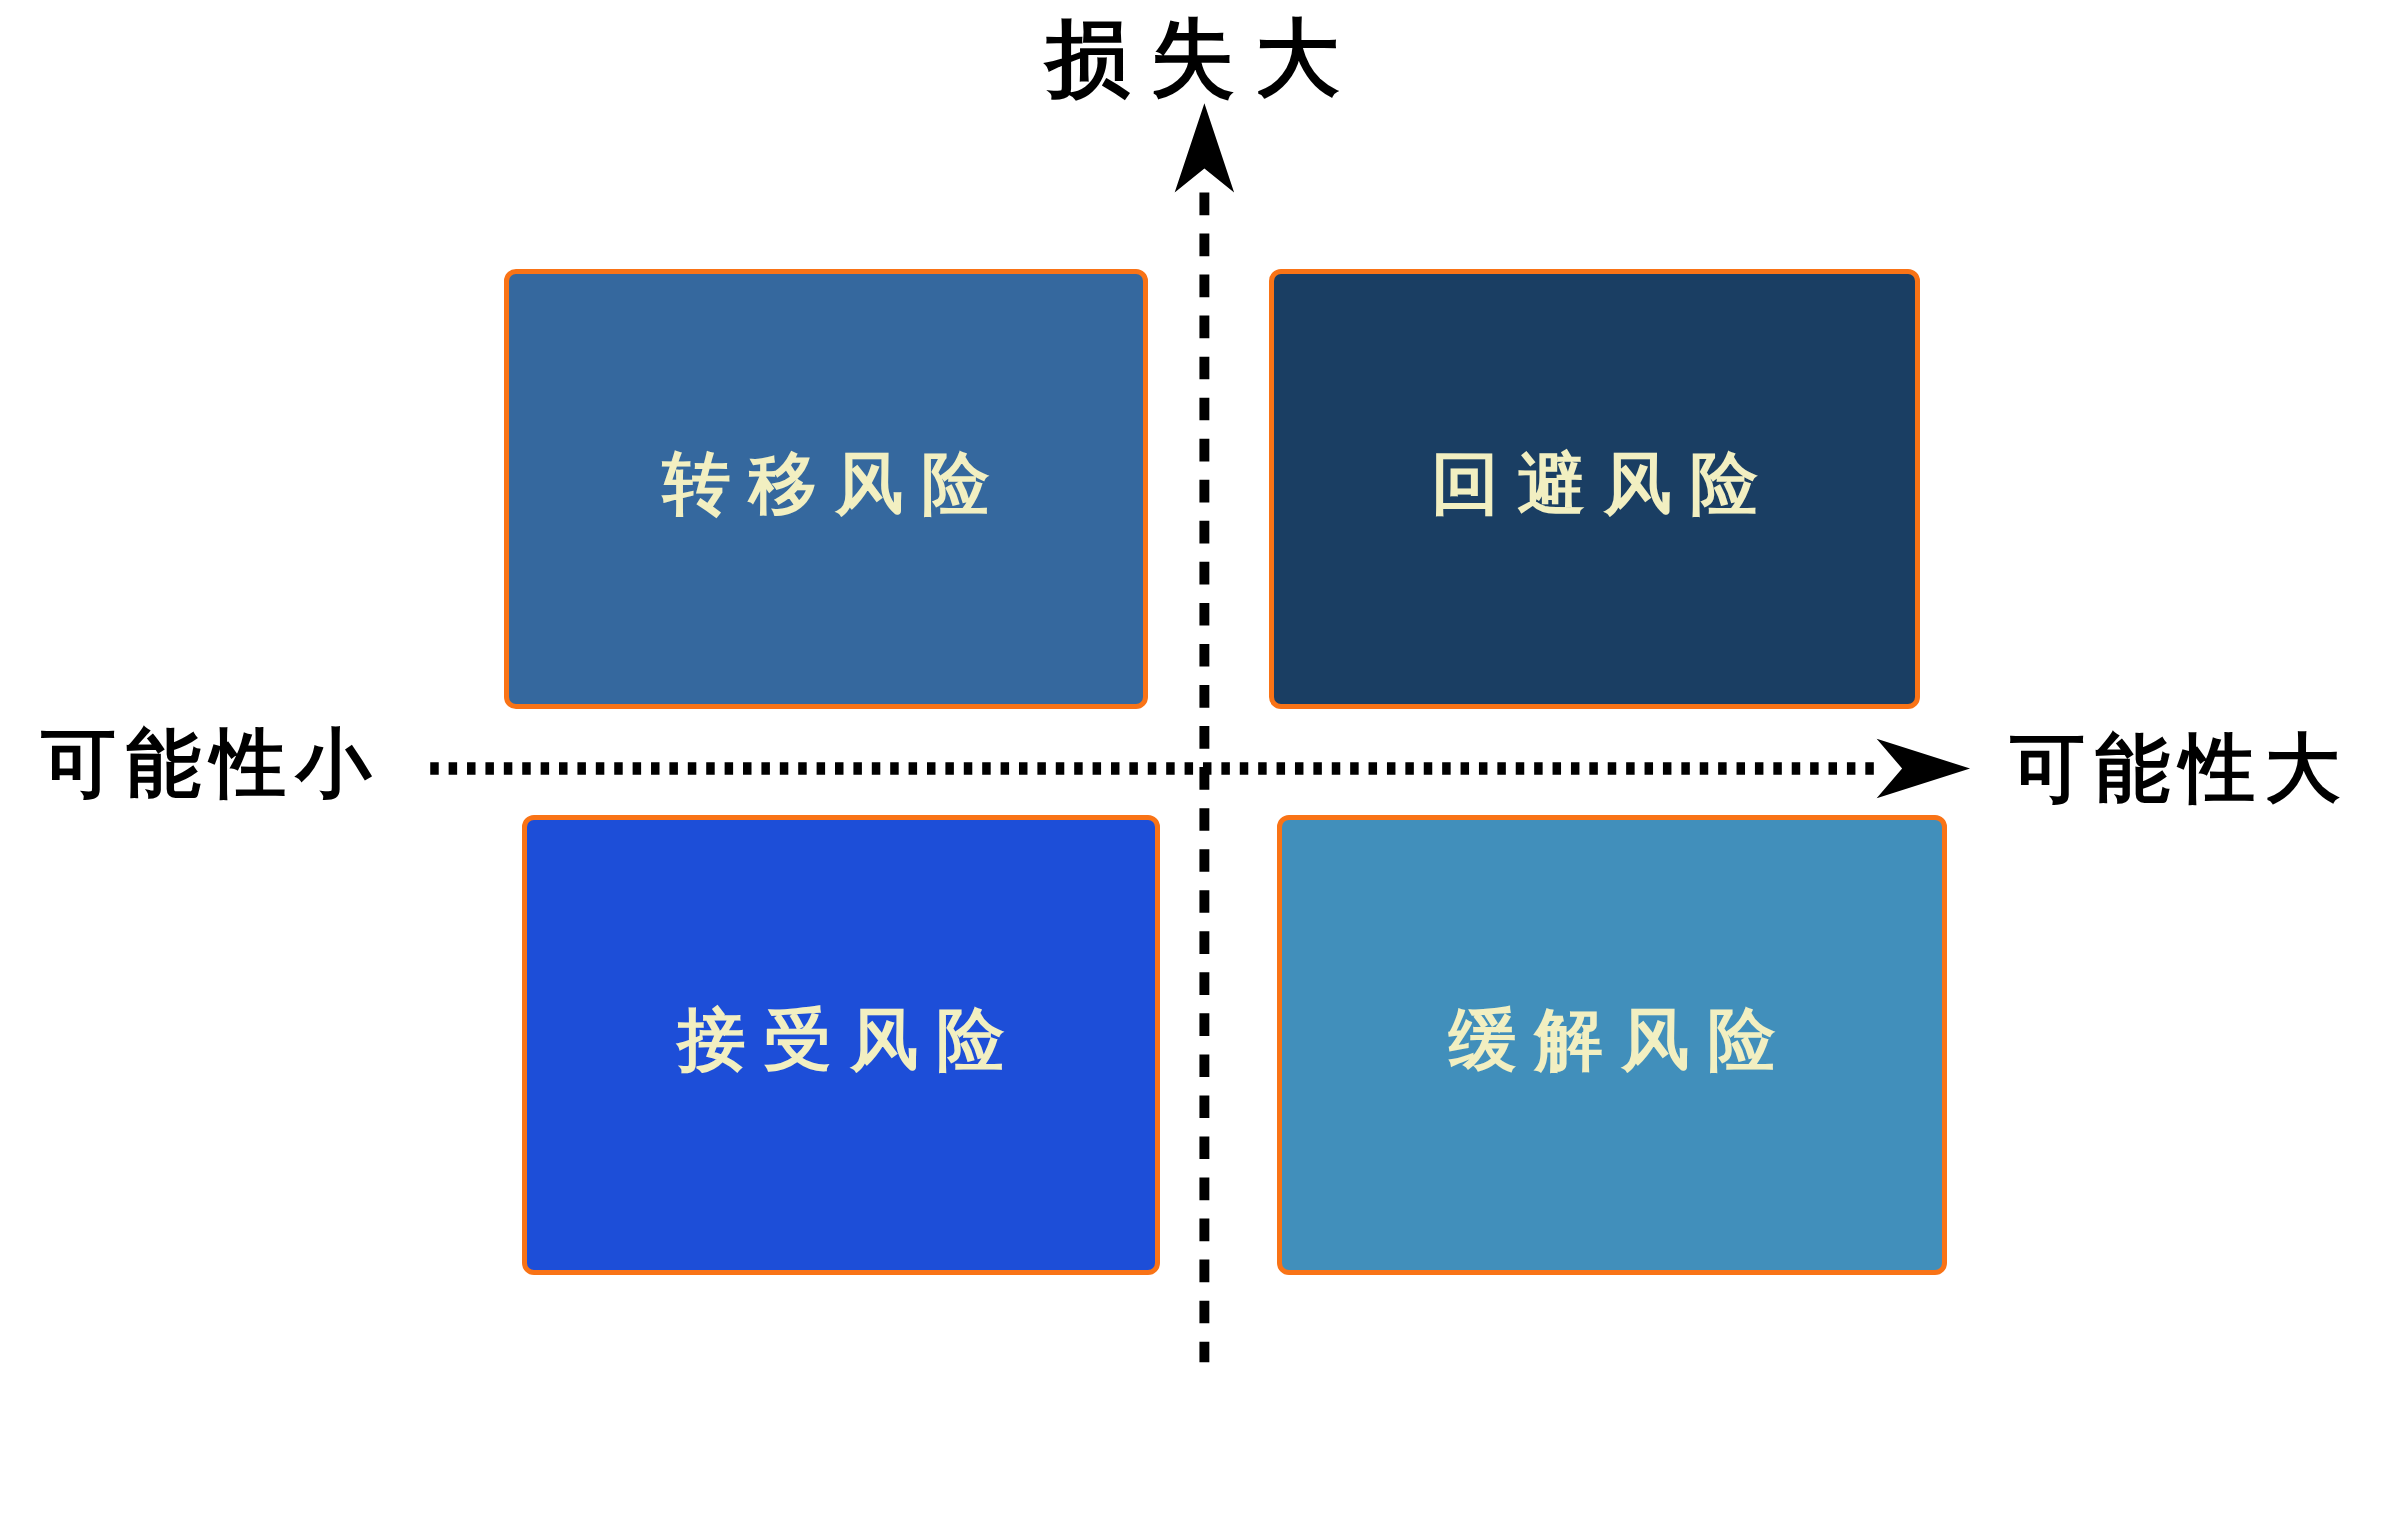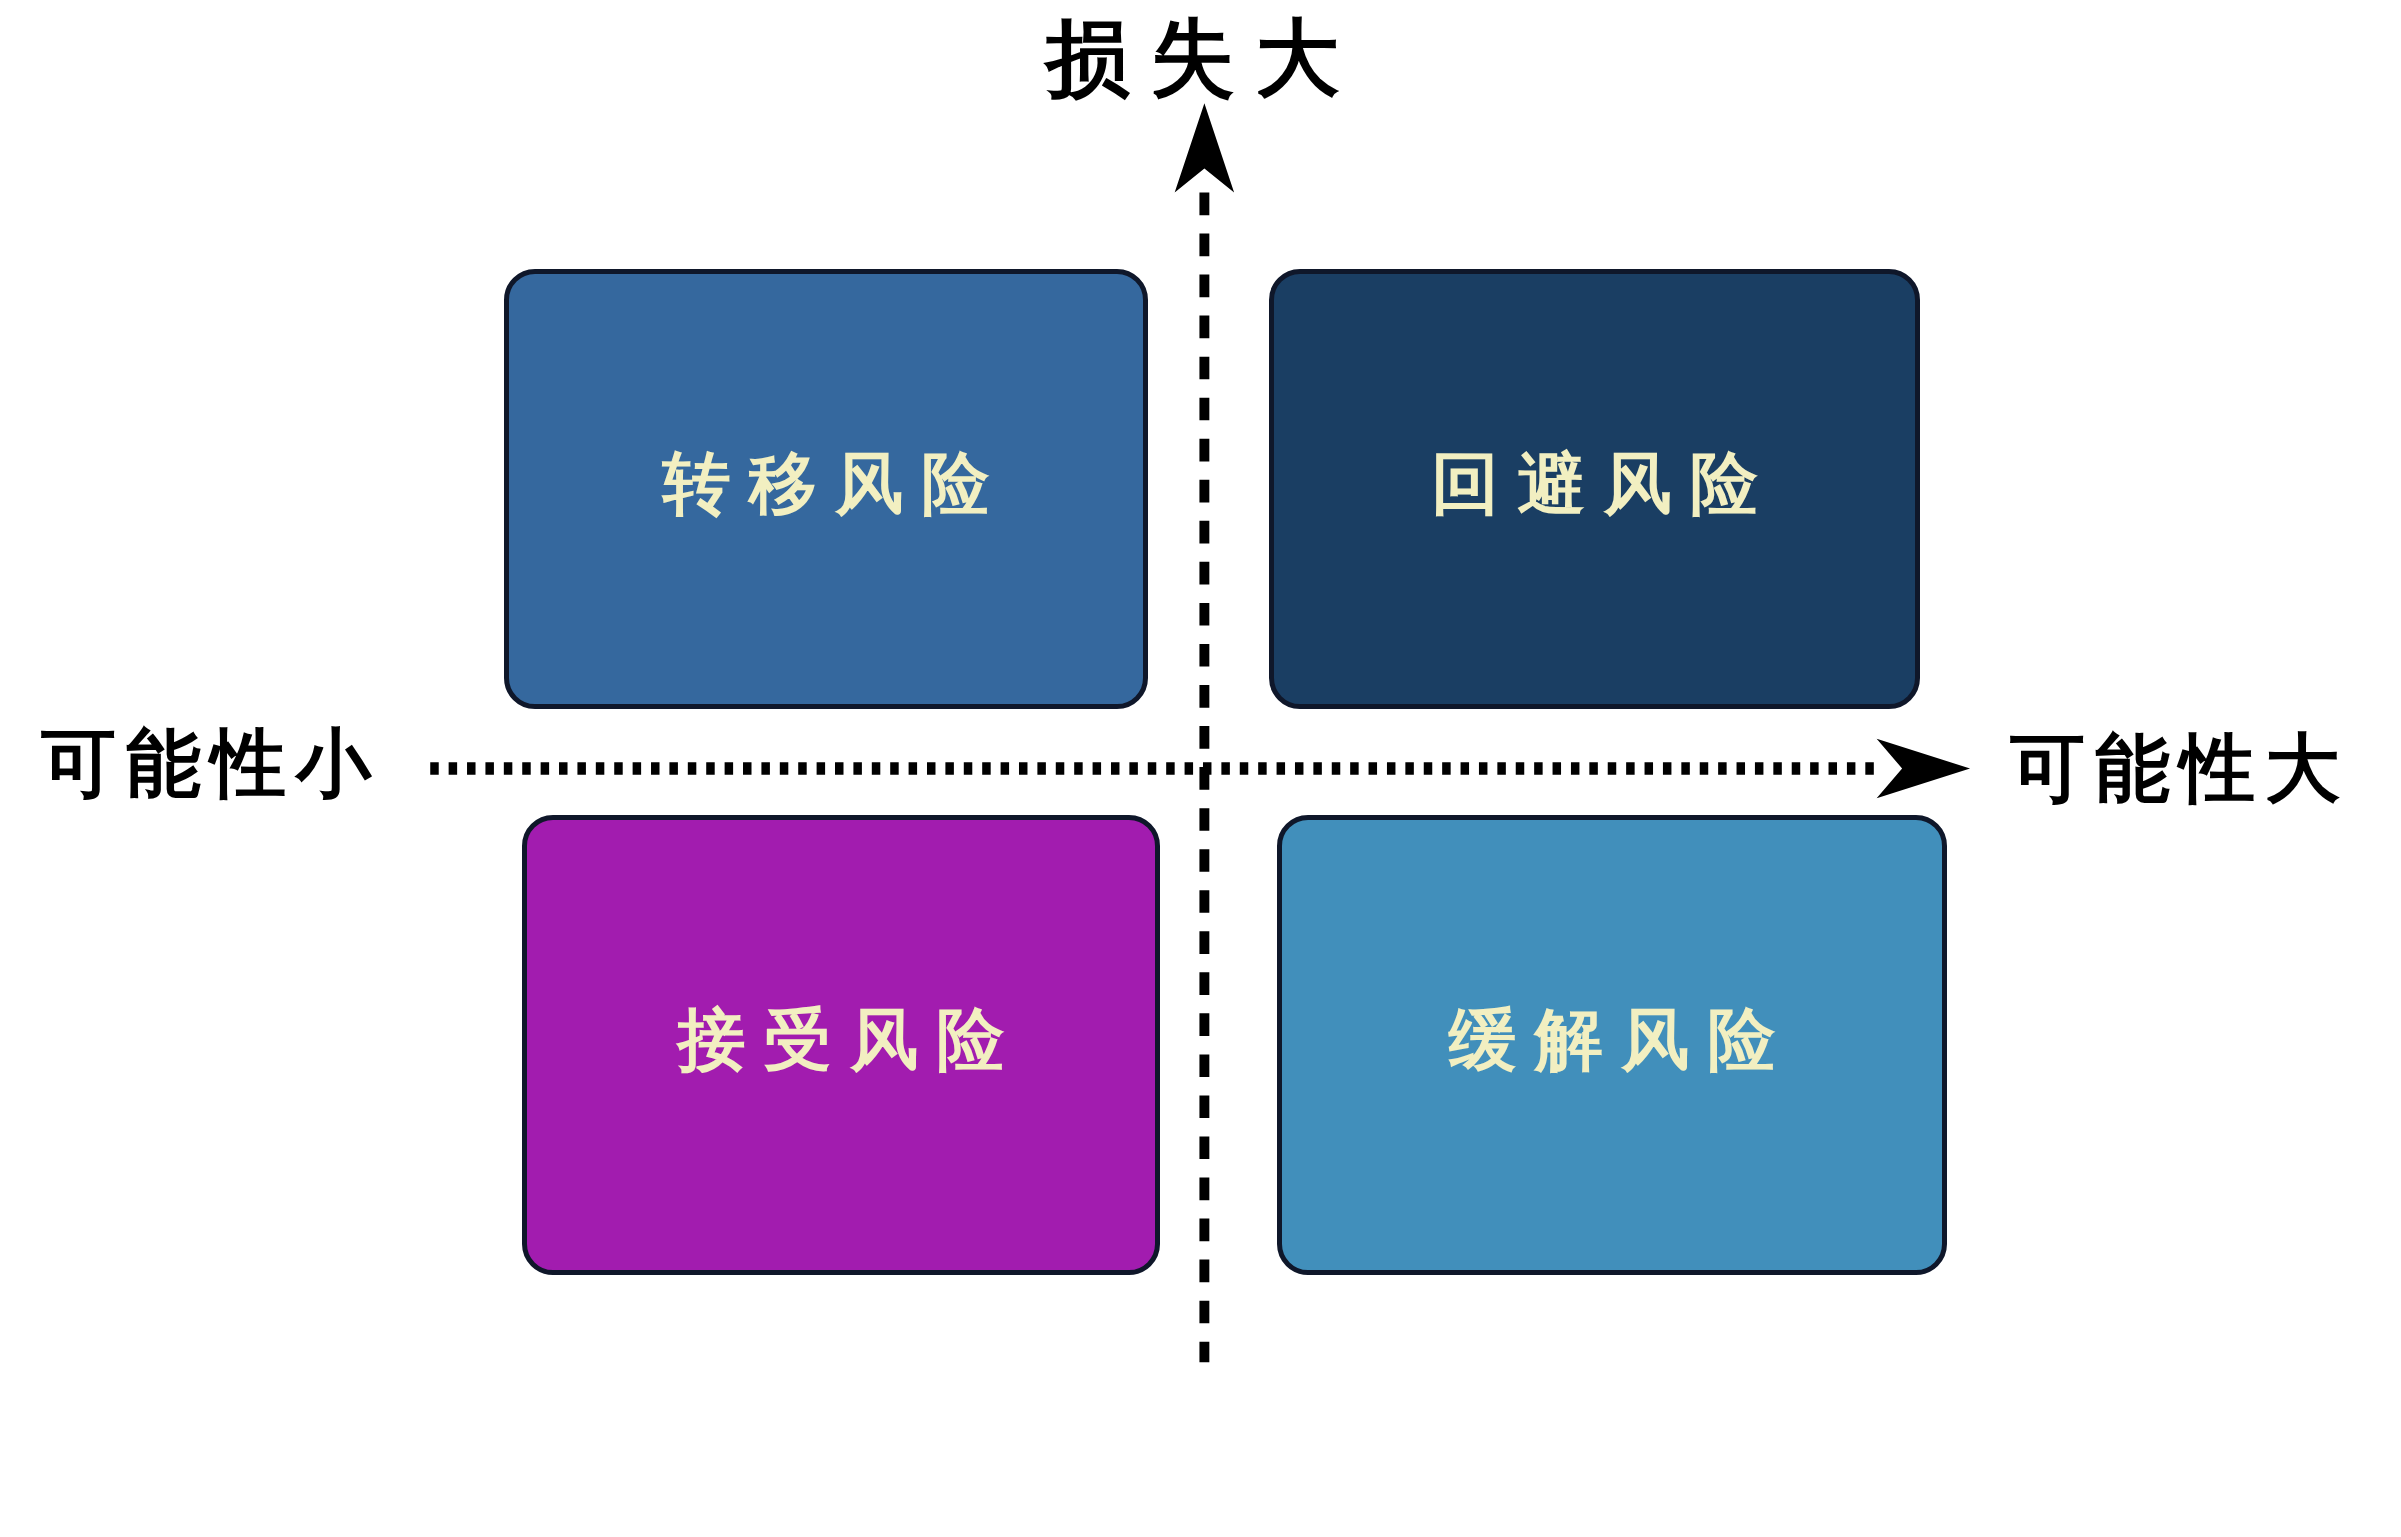--- a/index.html
+++ b/index.html
@@ -42,22 +42,22 @@
   #top-axis-label    { left: 1203px; top: 22.6px; }
   #bottom-axis-label { left: 1203px; top: 1424px; }
   #left-axis-label   { left: 41px;   top: 769px; }
   #right-axis-label  { left: 2010px; top: 774px; }
 
   .quad {
     position: absolute;
     display: flex;
     align-items: center;
     justify-content: center;
-    border: 5px solid #0f172a;
-    border-radius: 31px;
+    border: 5px solid #f97316;
+    border-radius: 12px;
     box-sizing: border-box;
   }
   #quad-top-left     { left: 504px;  top: 269px;  width: 644px; height: 440px; }
   #quad-top-right    { left: 1269px; top: 269px;  width: 651px; height: 440px; }
   #quad-bottom-left  { left: 522px;  top: 815px; width: 638px; height: 460px; }
   #quad-bottom-right { left: 1270px; top: 815px; width: 670px; height: 460px; }
 
   .quad-label {
     font-size: 68px;
     font-weight: 700;
@@ -91,21 +91,21 @@
   <div class="axis-label horizontal-end" id="left-axis-label">可能性小</div>
 
   <div class="quad" id="quad-top-left" style="background-color: rgb(53, 104, 158);">
     <span class="quad-label" style="color: rgb(242, 239, 193);">转移风险</span>
   </div>
 
   <div class="quad" id="quad-top-right" style="background-color: rgb(26, 62, 99);">
     <span class="quad-label" style="color: rgb(242, 239, 193);">回避风险</span>
   </div>
 
-  <div class="quad" id="quad-bottom-left" style="background-color: #a21caf;">
+  <div class="quad" id="quad-bottom-left" style="background-color: #1d4ed8;">
     <span class="quad-label" style="color: rgb(242, 239, 193);">接受风险</span>
   </div>
 
   <div class="quad" id="quad-bottom-right" style="background-color: rgb(65, 143, 187); margin-left: 7px;">
     <span class="quad-label" style="color: rgb(242, 239, 193);">缓解风险</span>
   </div>
 
 </div>
 
 

